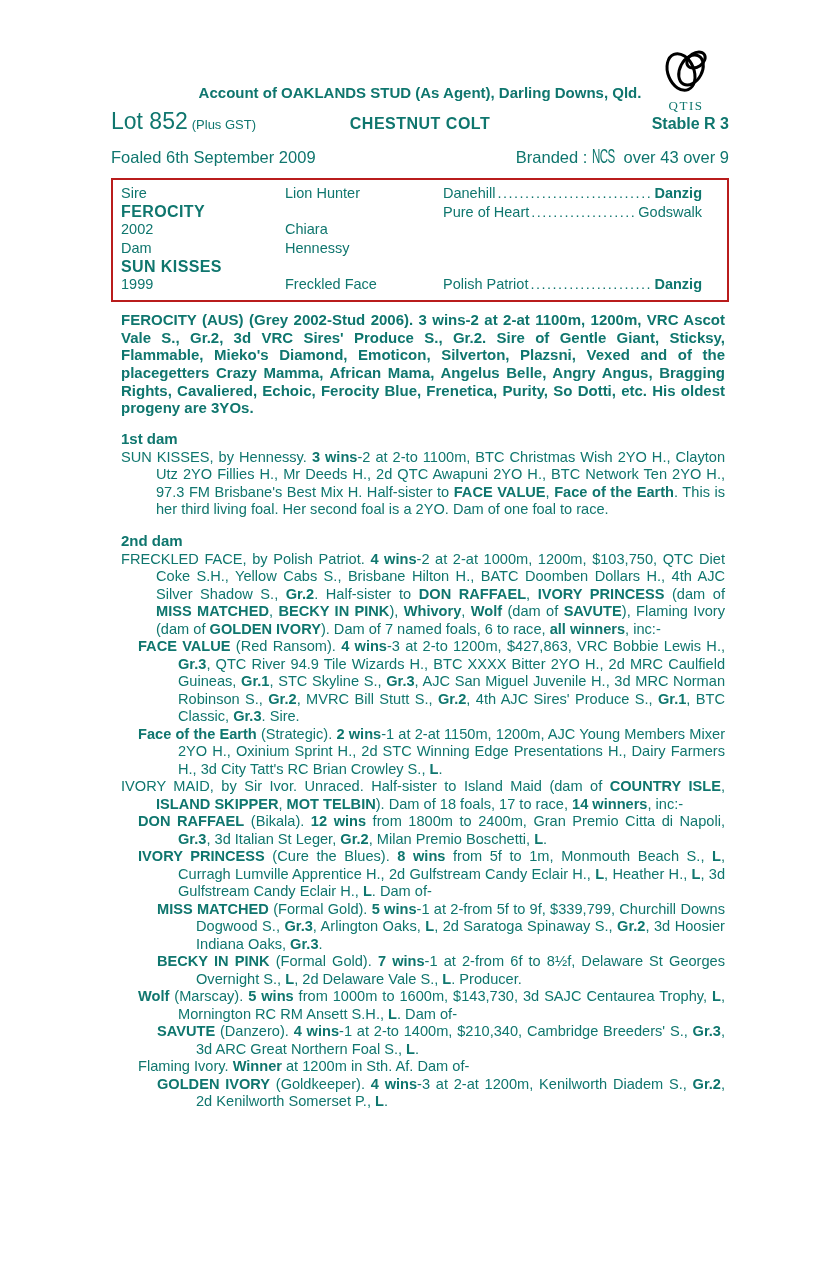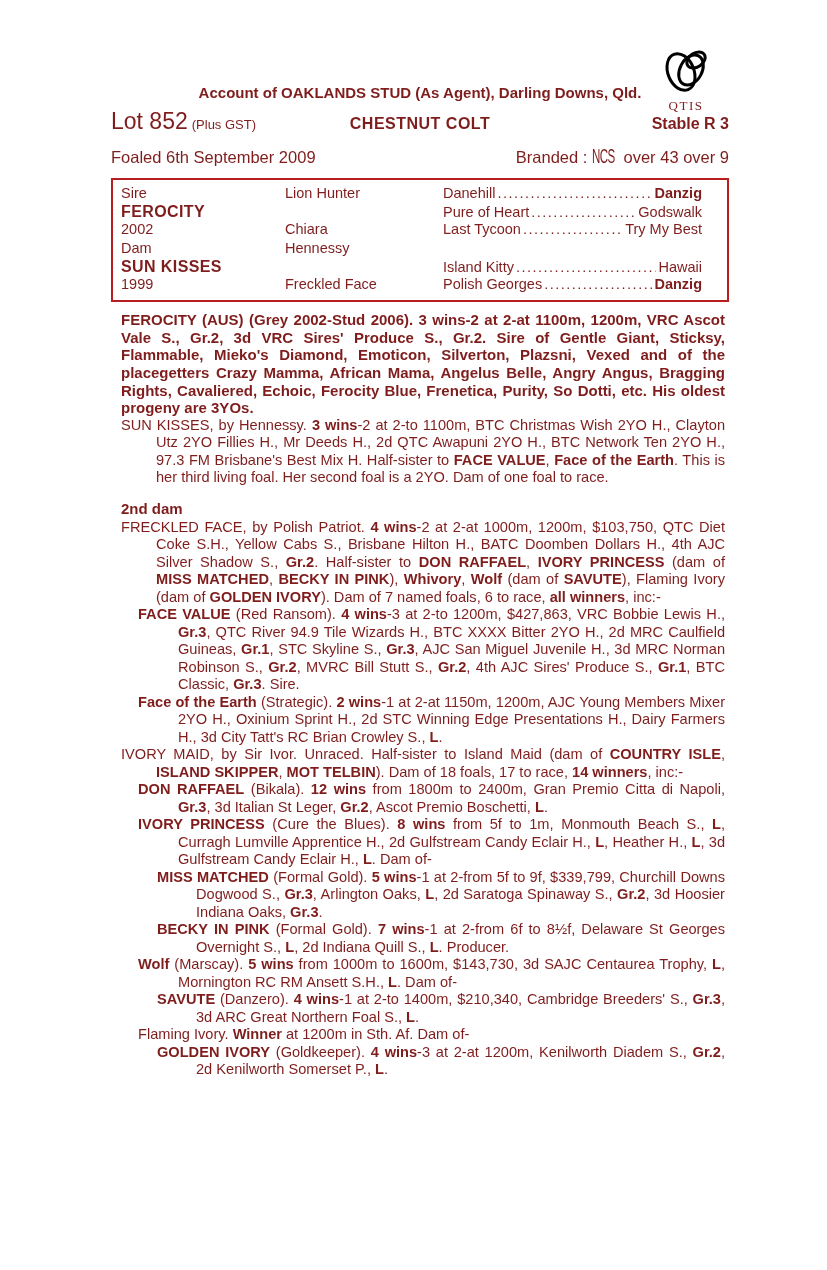--- a/index.html
+++ b/index.html
@@ -1,18 +1,18 @@
 <!DOCTYPE html>
 <html><head>
 <meta charset="utf-8">
 <style>
   html,body{margin:0;padding:0;background:#e8e8e8;}
   .page{
     width:827px;height:1270px;background:#ffffff;position:relative;
-    font-family:"Liberation Sans","DejaVu Sans",sans-serif;color:#7f1d1d;
+    font-family:"Liberation Sans","DejaVu Sans",sans-serif;color:#0f766e;
     margin:0 auto;overflow:hidden;
   }
   .content{position:absolute;left:111px;top:0;width:618px;}
   
   .qtis-logo{position:absolute;top:44px;right:110px;width:62px;text-align:center;}
   .qtis-label{font-family:"Liberation Serif","DejaVu Serif",serif;font-size:13px;letter-spacing:1.5px;margin-top:-2px;}
   .account-line{margin-top:84px;text-align:center;font-weight:bold;font-size:15px;letter-spacing:0;}
   .lot-line{display:grid;grid-template-columns:1fr auto 1fr;align-items:baseline;margin-top:7px;}
   .lot-left{justify-self:start;white-space:nowrap;}
   .lot-label{font-weight:normal;font-size:23px;}
@@ -89,64 +89,55 @@
             <span class="ped-c2"></span>
             <span class="ped-c3">
               <span>Pure of Heart</span>
               <span class="dots"></span>
               <span>Godswalk</span>
             </span>
           </div>
           <div class="ped-row">
             <span class="ped-c1">2002</span>
             <span class="ped-c2">Chiara</span>
-            <span class="ped-c3">
-              <span>Last Tycoon</span>
-              <span class="dots"></span>
-              <span>Try My Best</span>
-            </span>
           </div>
           <div class="ped-row">
             <span class="ped-c1">Dam</span>
             <span class="ped-c2">Hennessy</span>
           </div>
           <div class="ped-row">
             <span class="ped-c1 ped-bold">SUN KISSES</span>
             <span class="ped-c2"></span>
-            <span class="ped-c3">
-              <span>Island Kitty</span>
-              <span class="dots"></span>
-              <span>Hawaii</span>
-            </span>
           </div>
           <div class="ped-row">
             <span class="ped-c1">1999</span>
             <span class="ped-c2">Freckled Face</span>
             <span class="ped-c3">
-              <span>Polish Georges</span>
+              <span>Polish Patriot</span>
               <span class="dots"></span>
               <span class="anc-bold">Danzig</span>
             </span>
           </div>
         </div>
     </div>
 
     <div class="text-col">
       <div class="sire-summary"><b>FEROCITY (AUS) (Grey 2002-Stud 2006). 3 wins-2 at 2-at 1100m, 1200m, VRC Ascot Vale S., Gr.2, 3d VRC Sires' Produce S., Gr.2. Sire of Gentle Giant, Sticksy, Flammable, Mieko's Diamond, Emoticon, Silverton, Plazsni, Vexed and of the placegetters Crazy Mamma, African Mama, Angelus Belle, Angry Angus, Bragging Rights, Cavaliered, Echoic, Ferocity Blue, Frenetica, Purity, So Dotti, etc. His oldest progeny are 3YOs.</b></div>
       <div>
+          <div class="section-heading">1st dam</div>
           <div class="para lv0"><span>SUN KISSES, by Hennessy. </span><b>3 wins</b><span>-2 at 2-to 1100m, BTC Christmas Wish 2YO H., Clayton Utz 2YO Fillies H., Mr Deeds H., 2d QTC Awapuni 2YO H., BTC Network Ten 2YO H., 97.3 FM Brisbane's Best Mix H. Half-sister to </span><b>FACE VALUE</b><span>, </span><b>Face of the Earth</b><span>. This is her third living foal. Her second foal is a 2YO. Dam of one foal to race.</span></div>
           <div class="section-heading">2nd dam</div>
           <div class="para lv0"><span>FRECKLED FACE, by Polish Patriot. </span><b>4 wins</b><span>-2 at 2-at 1000m, 1200m, $103,750, QTC Diet Coke S.H., Yellow Cabs S., Brisbane Hilton H., BATC Doomben Dollars H., 4th AJC Silver Shadow S., </span><b>Gr.2</b><span>. Half-sister to </span><b>DON RAFFAEL</b><span>, </span><b>IVORY PRINCESS</b><span> (dam of </span><b>MISS MATCHED</b><span>, </span><b>BECKY IN PINK</b><span>), </span><b>Whivory</b><span>, </span><b>Wolf</b><span> (dam of </span><b>SAVUTE</b><span>), Flaming Ivory (dam of </span><b>GOLDEN IVORY</b><span>). Dam of 7 named foals, 6 to race, </span><b>all winners</b><span>, inc:-</span></div>
           <div class="para lv1"><b>FACE VALUE</b><span> (Red Ransom). </span><b>4 wins</b><span>-3 at 2-to 1200m, $427,863, VRC Bobbie Lewis H., </span><b>Gr.3</b><span>, QTC River 94.9 Tile Wizards H., BTC XXXX Bitter 2YO H., 2d MRC Caulfield Guineas, </span><b>Gr.1</b><span>, STC Skyline S., </span><b>Gr.3</b><span>, AJC San Miguel Juvenile H., 3d MRC Norman Robinson S., </span><b>Gr.2</b><span>, MVRC Bill Stutt S., </span><b>Gr.2</b><span>, 4th AJC Sires' Produce S., </span><b>Gr.1</b><span>, BTC Classic, </span><b>Gr.3</b><span>. Sire.</span></div>
           <div class="para lv1"><b>Face of the Earth</b><span> (Strategic). </span><b>2 wins</b><span>-1 at 2-at 1150m, 1200m, AJC Young Members Mixer 2YO H., Oxinium Sprint H., 2d STC Winning Edge Presentations H., Dairy Farmers H., 3d City Tatt's RC Brian Crowley S., </span><b>L</b><span>.</span></div>
           <div class="para lv0"><span>IVORY MAID, by Sir Ivor. Unraced. Half-sister to Island Maid (dam of </span><b>COUNTRY ISLE</b><span>, </span><b>ISLAND SKIPPER</b><span>, </span><b>MOT TELBIN</b><span>). Dam of 18 foals, 17 to race, </span><b>14 winners</b><span>, inc:-</span></div>
-          <div class="para lv1"><b>DON RAFFAEL</b><span> (Bikala). </span><b>12 wins</b><span> from 1800m to 2400m, Gran Premio Citta di Napoli, </span><b>Gr.3</b><span>, 3d Italian St Leger, </span><b>Gr.2</b><span>, Ascot Premio Boschetti, </span><b>L</b><span>.</span></div>
+          <div class="para lv1"><b>DON RAFFAEL</b><span> (Bikala). </span><b>12 wins</b><span> from 1800m to 2400m, Gran Premio Citta di Napoli, </span><b>Gr.3</b><span>, 3d Italian St Leger, </span><b>Gr.2</b><span>, Milan Premio Boschetti, </span><b>L</b><span>.</span></div>
           <div class="para lv1"><b>IVORY PRINCESS</b><span> (Cure the Blues). </span><b>8 wins</b><span> from 5f to 1m, Monmouth Beach S., </span><b>L</b><span>, Curragh Lumville Apprentice H., 2d Gulfstream Candy Eclair H., </span><b>L</b><span>, Heather H., </span><b>L</b><span>, 3d Gulfstream Candy Eclair H., </span><b>L</b><span>. Dam of-</span></div>
           <div class="para lv2"><b>MISS MATCHED</b><span> (Formal Gold). </span><b>5 wins</b><span>-1 at 2-from 5f to 9f, $339,799, Churchill Downs Dogwood S., </span><b>Gr.3</b><span>, Arlington Oaks, </span><b>L</b><span>, 2d Saratoga Spinaway S., </span><b>Gr.2</b><span>, 3d Hoosier Indiana Oaks, </span><b>Gr.3</b><span>.</span></div>
-          <div class="para lv2"><b>BECKY IN PINK</b><span> (Formal Gold). </span><b>7 wins</b><span>-1 at 2-from 6f to 8½f, Delaware St Georges Overnight S., </span><b>L</b><span>, 2d Indiana Quill S., </span><b>L</b><span>. Producer.</span></div>
+          <div class="para lv2"><b>BECKY IN PINK</b><span> (Formal Gold). </span><b>7 wins</b><span>-1 at 2-from 6f to 8½f, Delaware St Georges Overnight S., </span><b>L</b><span>, 2d Delaware Vale S., </span><b>L</b><span>. Producer.</span></div>
           <div class="para lv1"><b>Wolf</b><span> (Marscay). </span><b>5 wins</b><span> from 1000m to 1600m, $143,730, 3d SAJC Centaurea Trophy, </span><b>L</b><span>, Mornington RC RM Ansett S.H., </span><b>L</b><span>. Dam of-</span></div>
           <div class="para lv2"><b>SAVUTE</b><span> (Danzero). </span><b>4 wins</b><span>-1 at 2-to 1400m, $210,340, Cambridge Breeders' S., </span><b>Gr.3</b><span>, 3d ARC Great Northern Foal S., </span><b>L</b><span>.</span></div>
           <div class="para lv1"><span>Flaming Ivory. </span><b>Winner</b><span> at 1200m in Sth. Af. Dam of-</span></div>
           <div class="para lv2"><b>GOLDEN IVORY</b><span> (Goldkeeper). </span><b>4 wins</b><span>-3 at 2-at 1200m, Kenilworth Diadem S., </span><b>Gr.2</b><span>, 2d Kenilworth Somerset P., </span><b>L</b><span>.</span></div>
         </div>
     </div>
 
   </div>
 </div>
 

